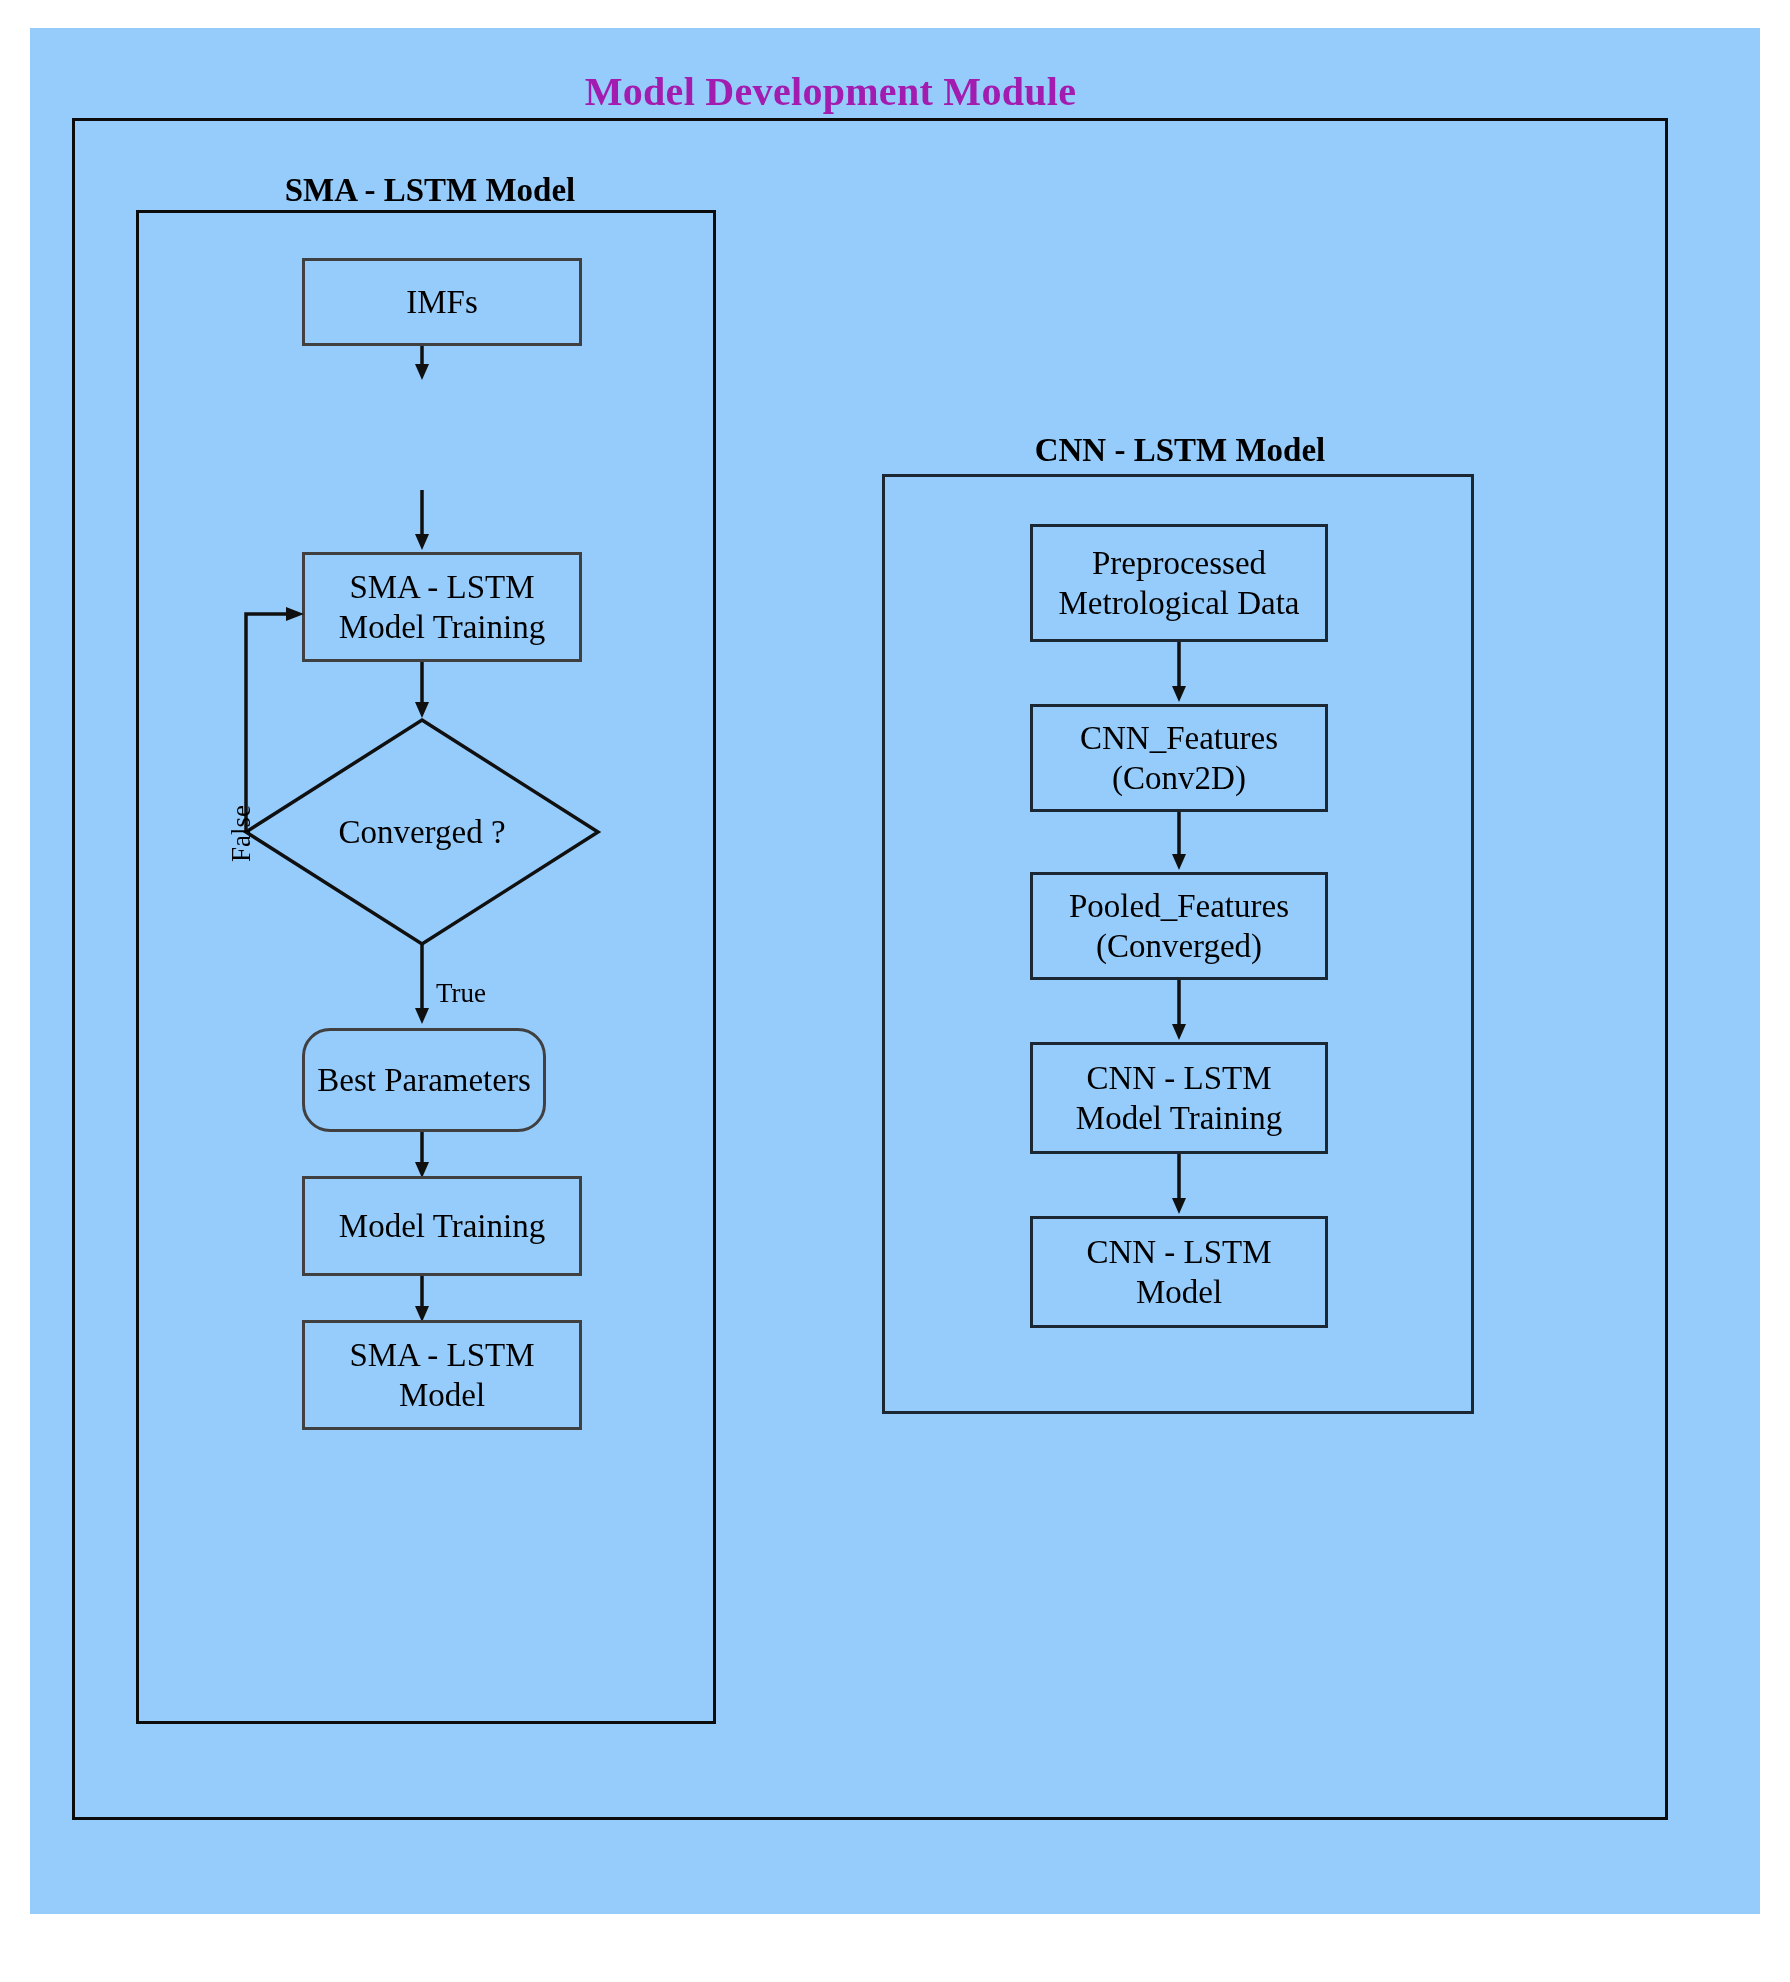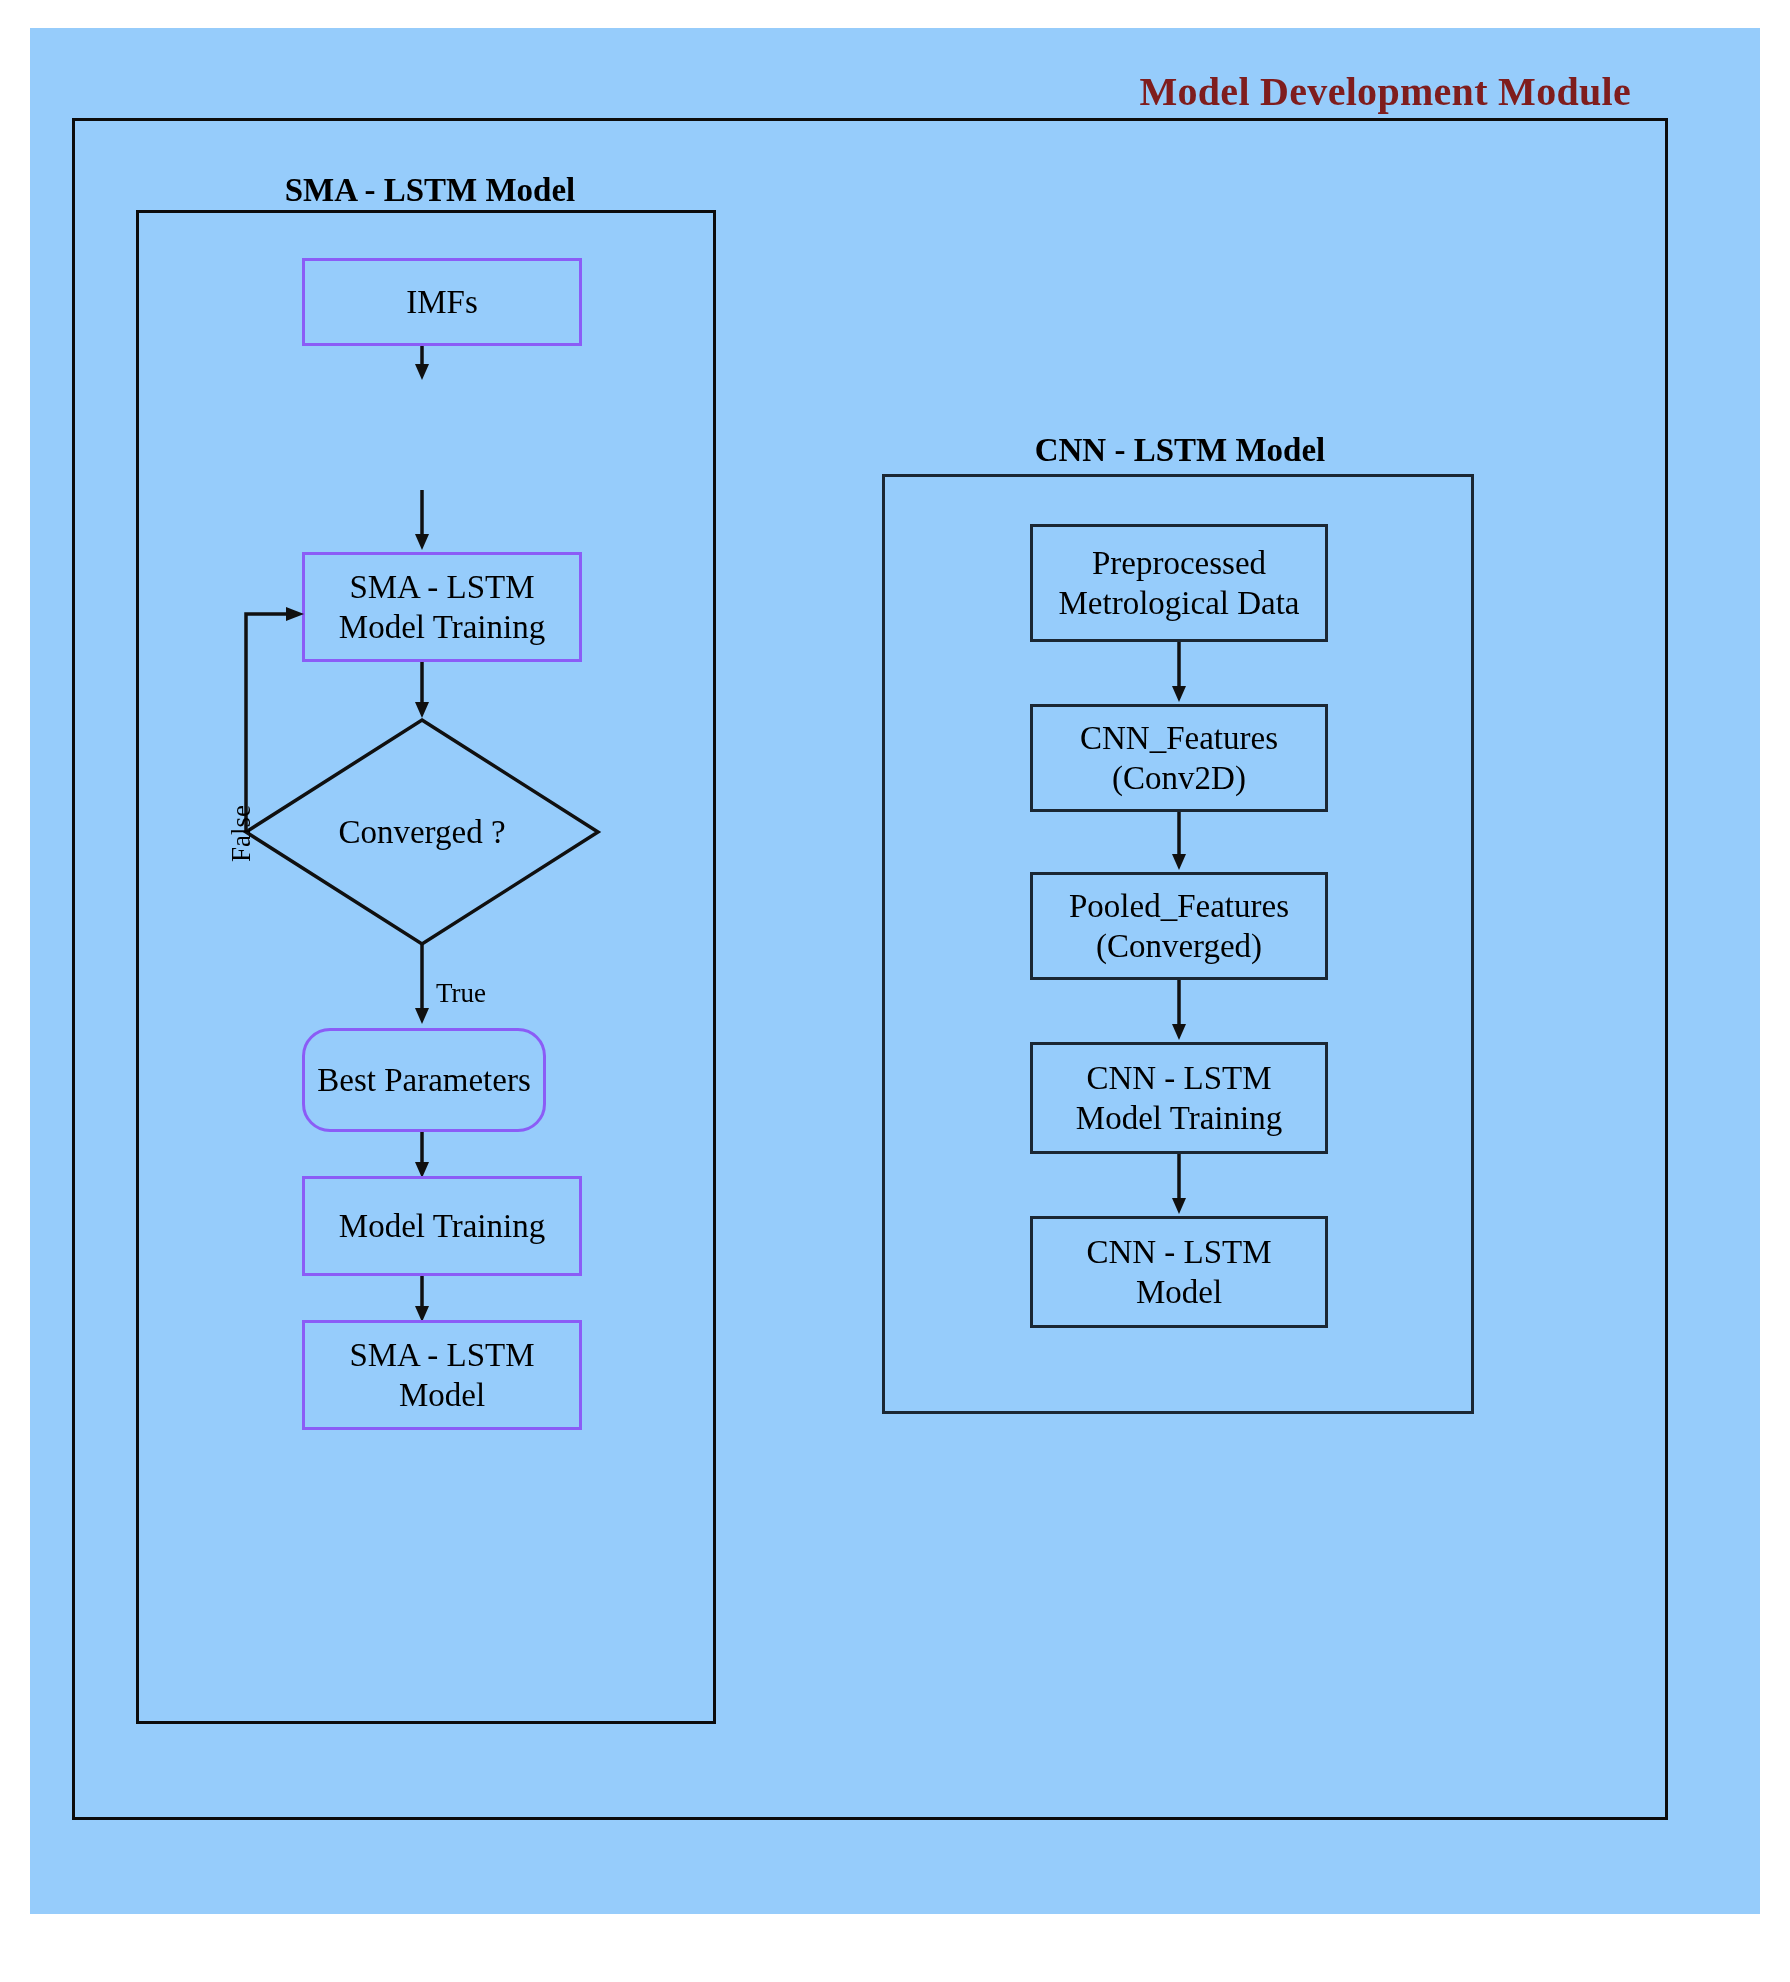--- a/index.html
+++ b/index.html
@@ -20,24 +20,24 @@
     height: 1886px;
     background: #96ccfb;
   }
 
   
   .module-title {
     position: absolute;
     left: 0;
     top: 40px;
     width: 1601px;
-    text-align: right;
+    text-align: center;
     font-size: 40px;
     font-weight: bold;
-    color: #7f1d1d;
+    color: #a21caf;
     letter-spacing: 0.3px;
   }
 
   .sma-title {
     position: absolute;
     left: 100px;
     top: 144px;
     width: 600px;
     text-align: center;
     font-size: 33px;
@@ -84,21 +84,21 @@
     width: 592px;
     height: 940px;
     border: 3px solid #1b2733;
     box-sizing: border-box;
   }
 
   
   .node {
     position: absolute;
     box-sizing: border-box;
-    border: 3px solid #8b5cf6;
+    border: 3px solid #404040;
     background: #96ccfb;
     display: flex;
     align-items: center;
     justify-content: center;
     text-align: center;
     font-size: 33px;
     line-height: 1.22;
     color: #000;
     white-space: pre-line;
   }

